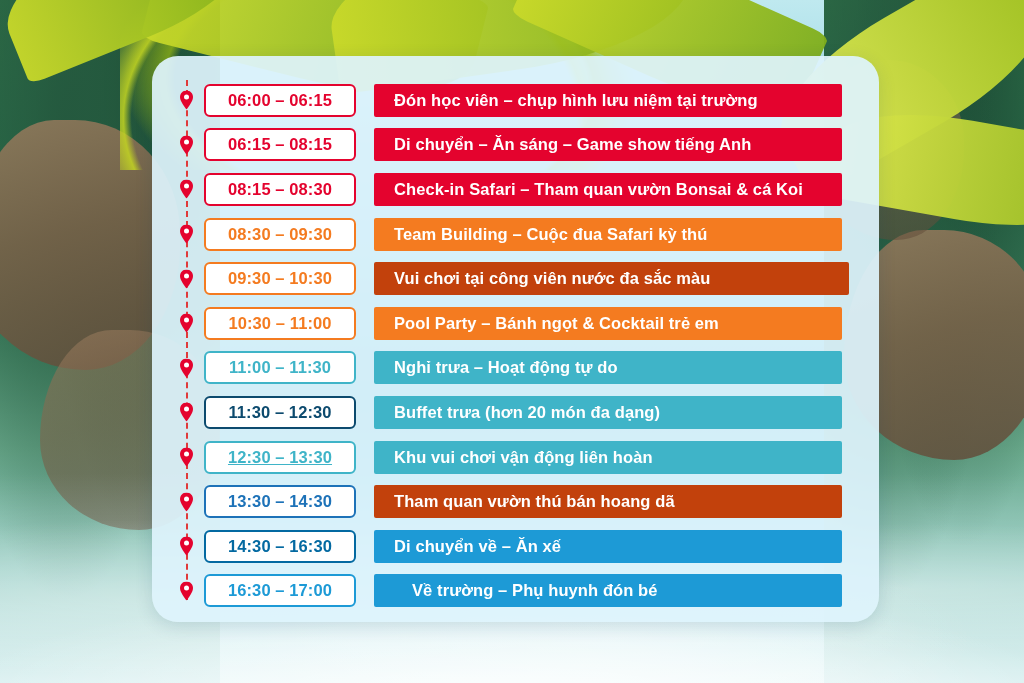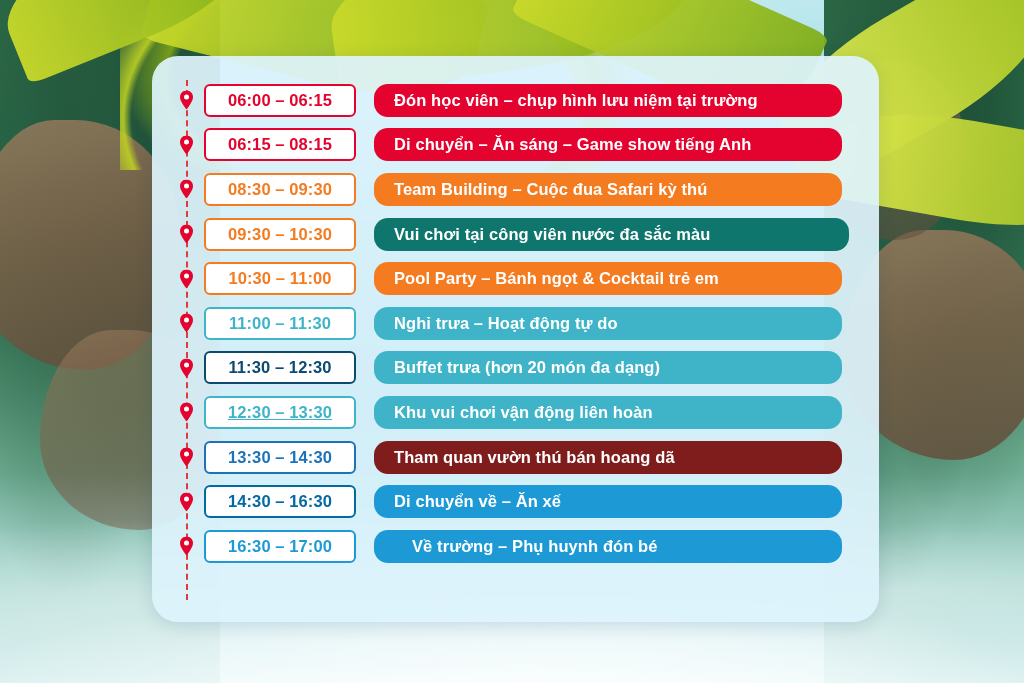--- a/index.html
+++ b/index.html
@@ -157,21 +157,21 @@
   }
   .time-chip span {
     font-size: 16.5px;
     font-weight: bold;
     letter-spacing: .1px;
   }
 
   .activity-bar {
     margin-left: 18px;
     height: 33px;
-    border-radius: 14px;
+    border-radius: 2px;
     display: flex;
     align-items: center;
     color: #fff;
     box-sizing: border-box;
     padding-left: 20px;
     overflow: hidden;
     white-space: nowrap;
   }
   .activity-bar span {
     font-size: 16.5px;
@@ -231,38 +231,52 @@
           <span>Di chuyển – Ăn sáng – Game show tiếng Anh</span>
         </div>
       </div>
       <div class="row">
         <div class="pin">
           <svg width="15" height="19" viewBox="0 0 15 19">
             <path d="M7.5 0C3.9 0 1 2.9 1 6.5C1 11.2 7.5 19 7.5 19S14 11.2 14 6.5C14 2.9 11.1 0 7.5 0Z" fill="#e4032e"></path>
             <circle cx="7.5" cy="6.4" r="2.5" fill="#ffffff"></circle>
           </svg>
         </div>
+        <div class="time-chip" style="color: rgb(228, 3, 46);">
+          <span>08:15 – 08:30</span>
+        </div>
+        <div class="activity-bar" style="background: rgb(228, 3, 46); width: 468px;">
+          <span>Check-in Safari – Tham quan vườn Bonsai &amp; cá Koi</span>
+        </div>
+      </div>
+      <div class="row">
+        <div class="pin">
+          <svg width="15" height="19" viewBox="0 0 15 19">
+            <path d="M7.5 0C3.9 0 1 2.9 1 6.5C1 11.2 7.5 19 7.5 19S14 11.2 14 6.5C14 2.9 11.1 0 7.5 0Z" fill="#e4032e"></path>
+            <circle cx="7.5" cy="6.4" r="2.5" fill="#ffffff"></circle>
+          </svg>
+        </div>
         <div class="time-chip" style="color: rgb(244, 123, 32);">
           <span>08:30 – 09:30</span>
         </div>
         <div class="activity-bar" style="background: rgb(244, 123, 32); width: 468px;">
           <span>Team Building – Cuộc đua Safari kỳ thú</span>
         </div>
       </div>
       <div class="row">
         <div class="pin">
           <svg width="15" height="19" viewBox="0 0 15 19">
             <path d="M7.5 0C3.9 0 1 2.9 1 6.5C1 11.2 7.5 19 7.5 19S14 11.2 14 6.5C14 2.9 11.1 0 7.5 0Z" fill="#e4032e"></path>
             <circle cx="7.5" cy="6.4" r="2.5" fill="#ffffff"></circle>
           </svg>
         </div>
         <div class="time-chip" style="color: rgb(244, 123, 32);">
           <span>09:30 – 10:30</span>
         </div>
-        <div class="activity-bar" style="background: #0f766e; width: 536px;">
+        <div class="activity-bar" style="background: #c2410c; width: 536px;">
           <span>Vui chơi tại công viên nước đa sắc màu</span>
         </div>
       </div>
       <div class="row">
         <div class="pin">
           <svg width="15" height="19" viewBox="0 0 15 19">
             <path d="M7.5 0C3.9 0 1 2.9 1 6.5C1 11.2 7.5 19 7.5 19S14 11.2 14 6.5C14 2.9 11.1 0 7.5 0Z" fill="#e4032e"></path>
             <circle cx="7.5" cy="6.4" r="2.5" fill="#ffffff"></circle>
           </svg>
         </div>
@@ -318,21 +332,21 @@
       <div class="row">
         <div class="pin">
           <svg width="15" height="19" viewBox="0 0 15 19">
             <path d="M7.5 0C3.9 0 1 2.9 1 6.5C1 11.2 7.5 19 7.5 19S14 11.2 14 6.5C14 2.9 11.1 0 7.5 0Z" fill="#e4032e"></path>
             <circle cx="7.5" cy="6.4" r="2.5" fill="#ffffff"></circle>
           </svg>
         </div>
         <div class="time-chip" style="color: rgb(29, 114, 184);">
           <span>13:30 – 14:30</span>
         </div>
-        <div class="activity-bar" style="background: #7f1d1d; width: 468px;">
+        <div class="activity-bar" style="background: #c2410c; width: 468px;">
           <span>Tham quan vườn thú bán hoang dã</span>
         </div>
       </div>
       <div class="row">
         <div class="pin">
           <svg width="15" height="19" viewBox="0 0 15 19">
             <path d="M7.5 0C3.9 0 1 2.9 1 6.5C1 11.2 7.5 19 7.5 19S14 11.2 14 6.5C14 2.9 11.1 0 7.5 0Z" fill="#e4032e"></path>
             <circle cx="7.5" cy="6.4" r="2.5" fill="#ffffff"></circle>
           </svg>
         </div>

